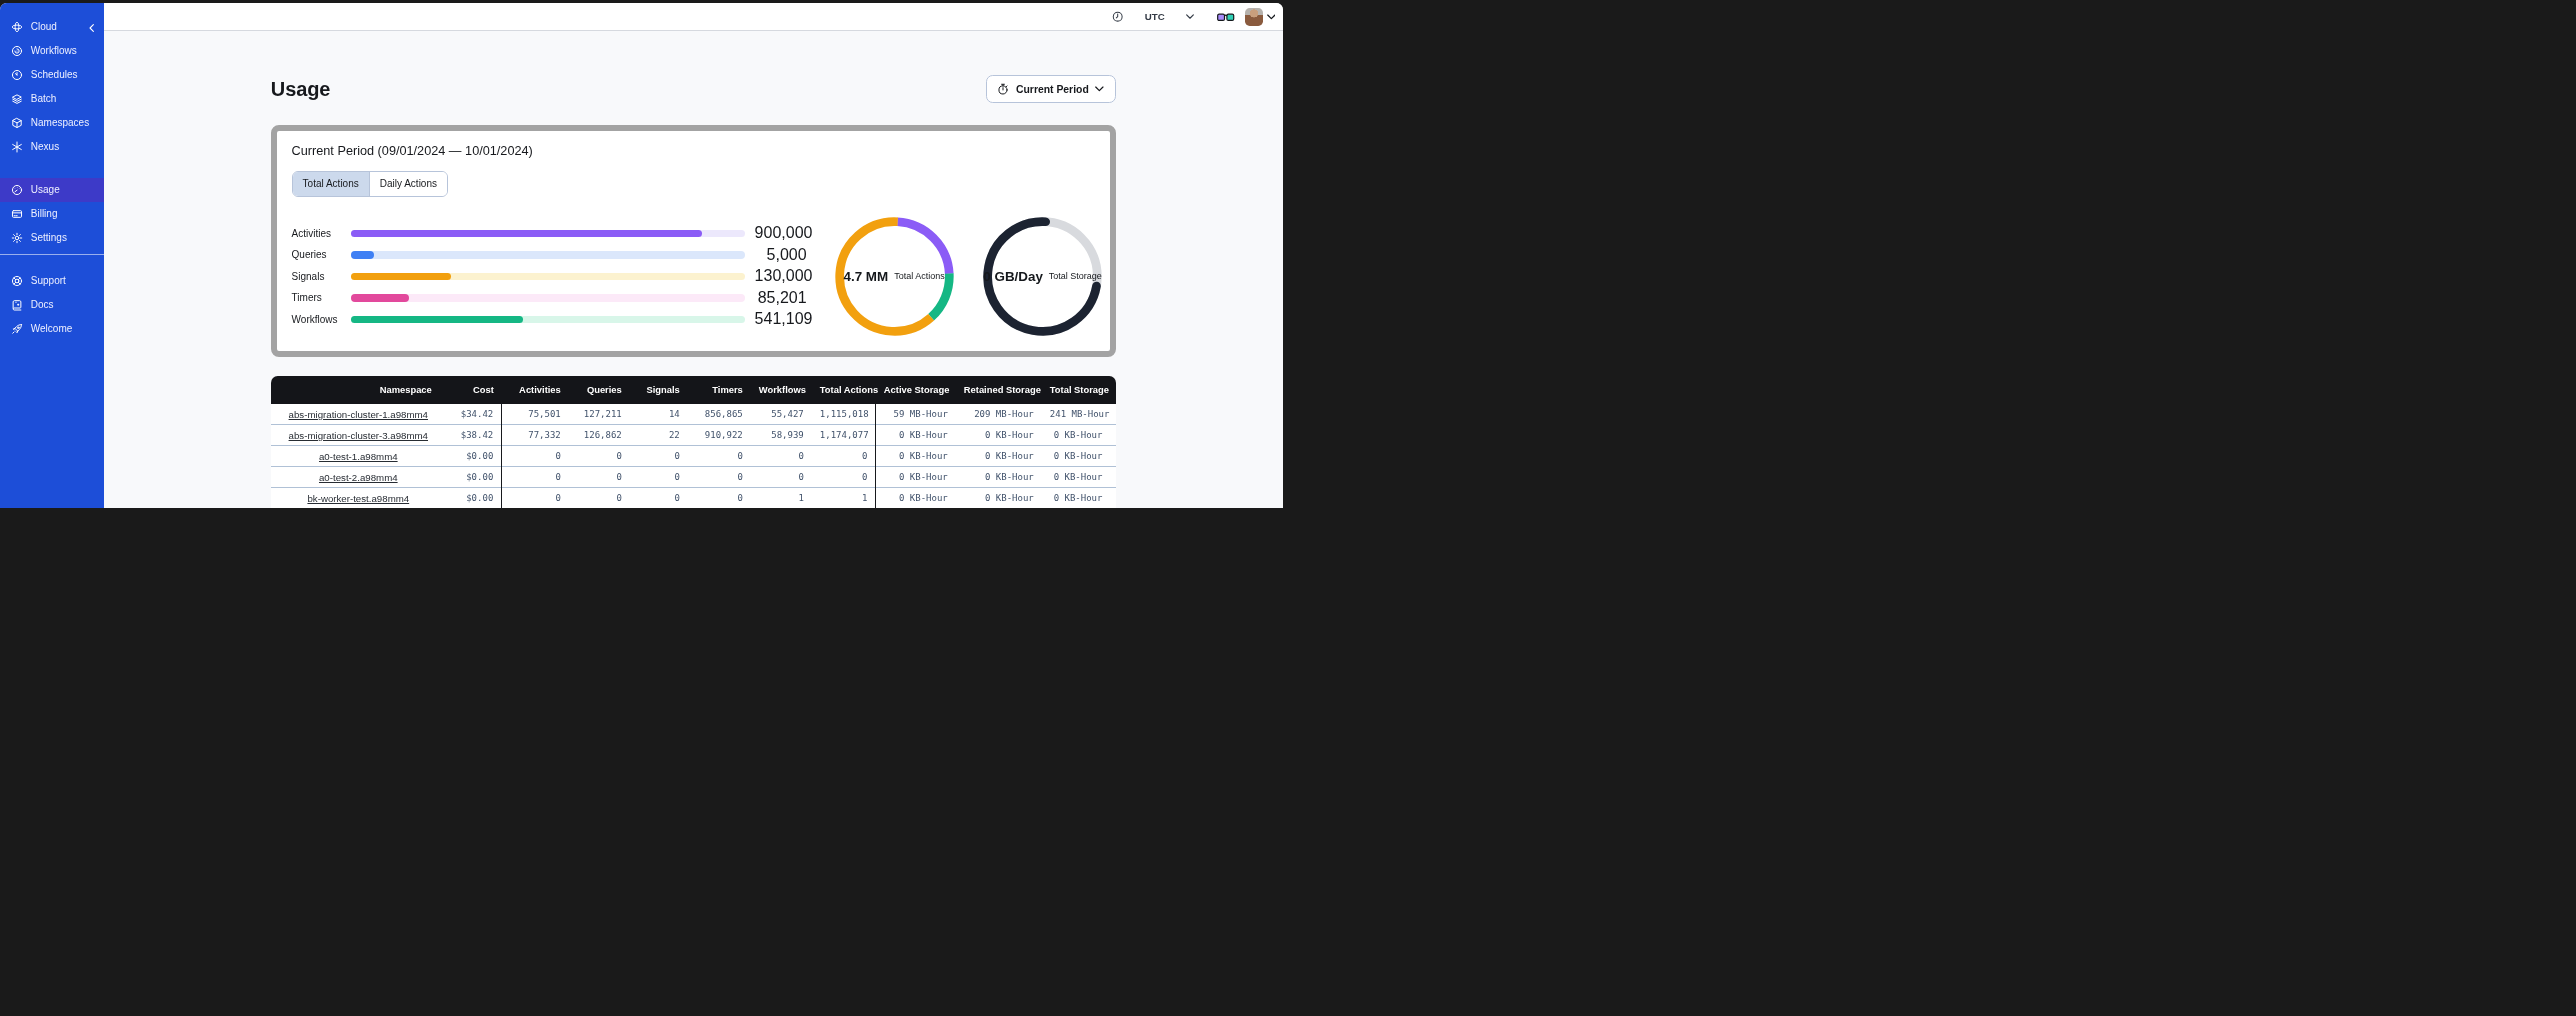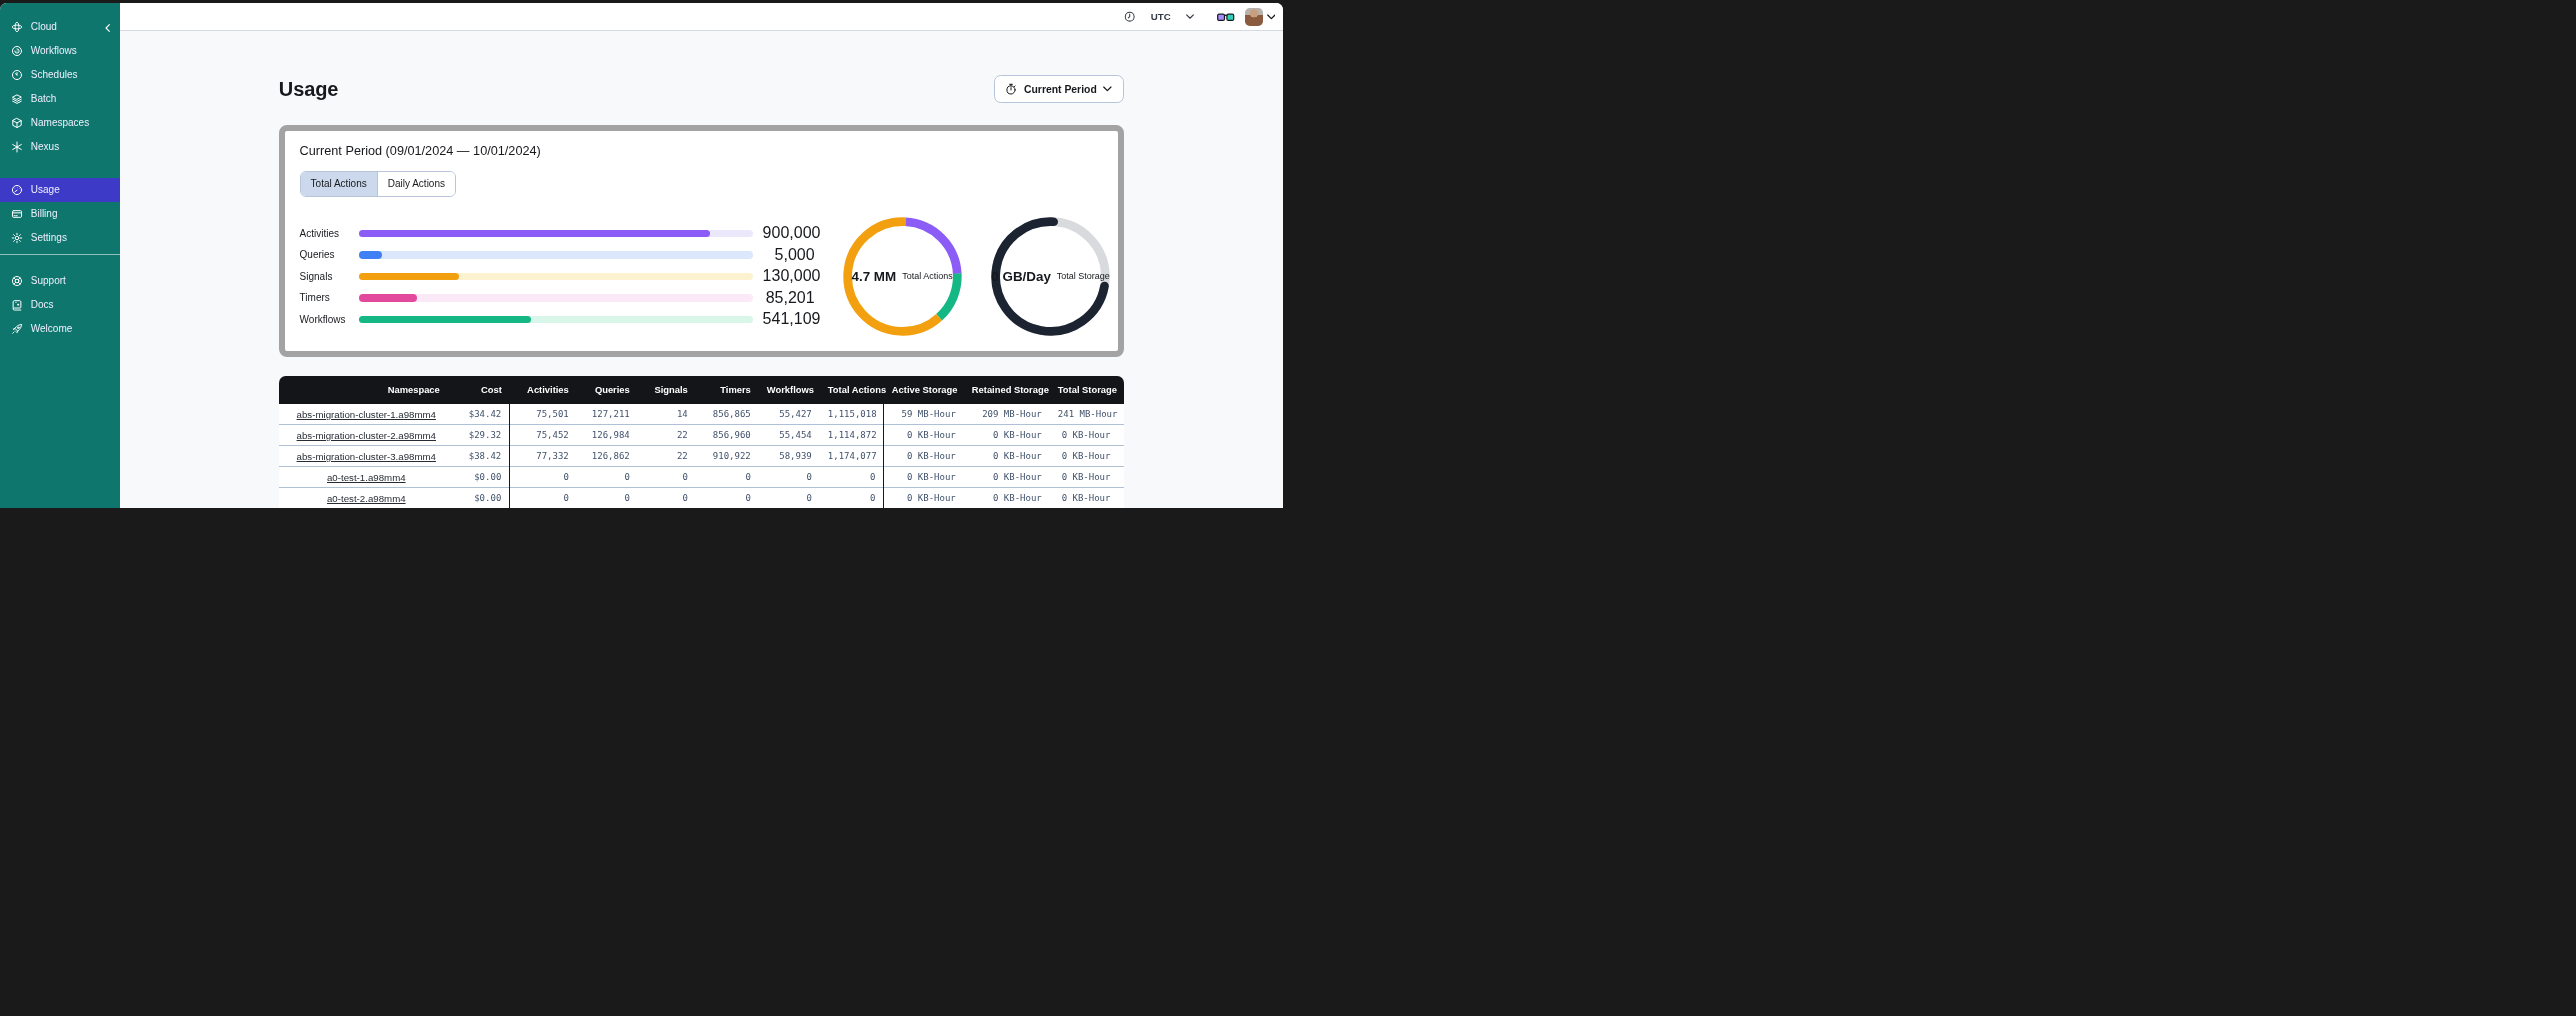--- a/index.html
+++ b/index.html
@@ -1,31 +1,31 @@
 <!DOCTYPE html>
 <html style="font-size:10.7px"><head>
 <meta charset="utf-8">
 <style>
   html,body{margin:0;padding:0;background:#1a1a1a;font-family:"Liberation Sans","DejaVu Sans",sans-serif;}
   *{box-sizing:border-box;}
   .stage{position:relative;width:1288px;height:508px;overflow:hidden;background:#1a1a1a;}
   .window{position:absolute;top:3.4px;left:0;right:5.4px;bottom:0;border-radius:6.7px 6.7px 0 0;overflow:hidden;display:flex;background:#f8f9fb;}
   
-  .sidebar{width:120px;flex-shrink:0;background:#0f766e;color:#eef0ff;padding-top:11.4px;display:flex;flex-direction:column;}
+  .sidebar{width:104px;flex-shrink:0;background:#1d4ed8;color:#eef0ff;padding-top:11.4px;display:flex;flex-direction:column;}
   .nav-item{height:24px;display:flex;align-items:center;gap:7.4px;padding:0 8px 0 11.4px;font-size:10px;cursor:pointer;white-space:nowrap;}
   .nav-item .icon{width:12px;height:12px;flex-shrink:0;display:inline-flex;}
   .nav-item svg{width:12px;height:12px;}
   .nav-item.active{background:#3d3ac8;}
   .nav-item .collapse{margin-left:auto;display:inline-flex;width:9.4px;height:9.4px;}
   .nav-gap{height:19px;flex-shrink:0;}
   .nav-divider{border-top:0.7px solid rgba(255,255,255,.55);margin:4px 0 14px 0;}
   
   .main{flex:1;display:flex;flex-direction:column;min-width:0;}
   .topbar{height:28px;flex-shrink:0;background:#fff;border-bottom:1px solid #d6d9df;display:flex;align-items:center;justify-content:flex-end;padding-right:7.4px;}
-  .tzbtn{display:flex;align-items:center;gap:15px;background:none;border:none;font-family:inherit;font-size:9.7px;font-weight:bold;color:#333a45;cursor:pointer;margin-right:17.4px;}
+  .tzbtn{display:flex;align-items:center;gap:21px;background:none;border:none;font-family:inherit;font-size:9.7px;font-weight:bold;color:#333a45;cursor:pointer;margin-right:17.4px;}
   .iconbtn{background:none;border:none;padding:0;cursor:pointer;display:inline-flex;align-items:center;}
   .glassesbtn{margin-right:10px;}
   .account{display:flex;align-items:center;gap:4px;background:none;border:none;cursor:pointer;padding:0;}
   .avatar{width:18px;height:18px;border-radius:4.7px;background:
     radial-gradient(circle at 50% 30%,#c99f7d 0 26%,rgba(0,0,0,0) 27%),
     linear-gradient(180deg,#b6b2ad 0 40%,#8a5b3e 41% 100%);}
   .content{flex:1;overflow:hidden;}
   .content-inner{width:845px;margin:0 auto;}
   .page-head{margin-top:44px;height:28px;display:flex;align-items:center;justify-content:space-between;}
   h1{margin:0;font-size:20px;font-weight:bold;color:#17191d;letter-spacing:-0.1px;}
@@ -362,33 +362,20 @@
                     <td class="mono">127,211</td>
                     <td class="mono">14</td>
                     <td class="mono">856,865</td>
                     <td class="mono">55,427</td>
                     <td class="mono">1,115,018</td>
                     <td class="mono sep">59 MB-Hour</td>
                     <td class="mono">209 MB-Hour</td>
                     <td class="mono last">241 MB-Hour</td>
                   </tr>
                   <tr>
-                    <td class="ns"><a class="ns-link">abs-migration-cluster-2.a98mm4</a></td>
-                    <td class="mono">$29.32</td>
-                    <td class="mono sep">75,452</td>
-                    <td class="mono">126,984</td>
-                    <td class="mono">22</td>
-                    <td class="mono">856,960</td>
-                    <td class="mono">55,454</td>
-                    <td class="mono">1,114,872</td>
-                    <td class="mono sep">0 KB-Hour</td>
-                    <td class="mono">0 KB-Hour</td>
-                    <td class="mono last">0 KB-Hour</td>
-                  </tr>
-                  <tr>
                     <td class="ns"><a class="ns-link">abs-migration-cluster-3.a98mm4</a></td>
                     <td class="mono">$38.42</td>
                     <td class="mono sep">77,332</td>
                     <td class="mono">126,862</td>
                     <td class="mono">22</td>
                     <td class="mono">910,922</td>
                     <td class="mono">58,939</td>
                     <td class="mono">1,174,077</td>
                     <td class="mono sep">0 KB-Hour</td>
                     <td class="mono">0 KB-Hour</td>

